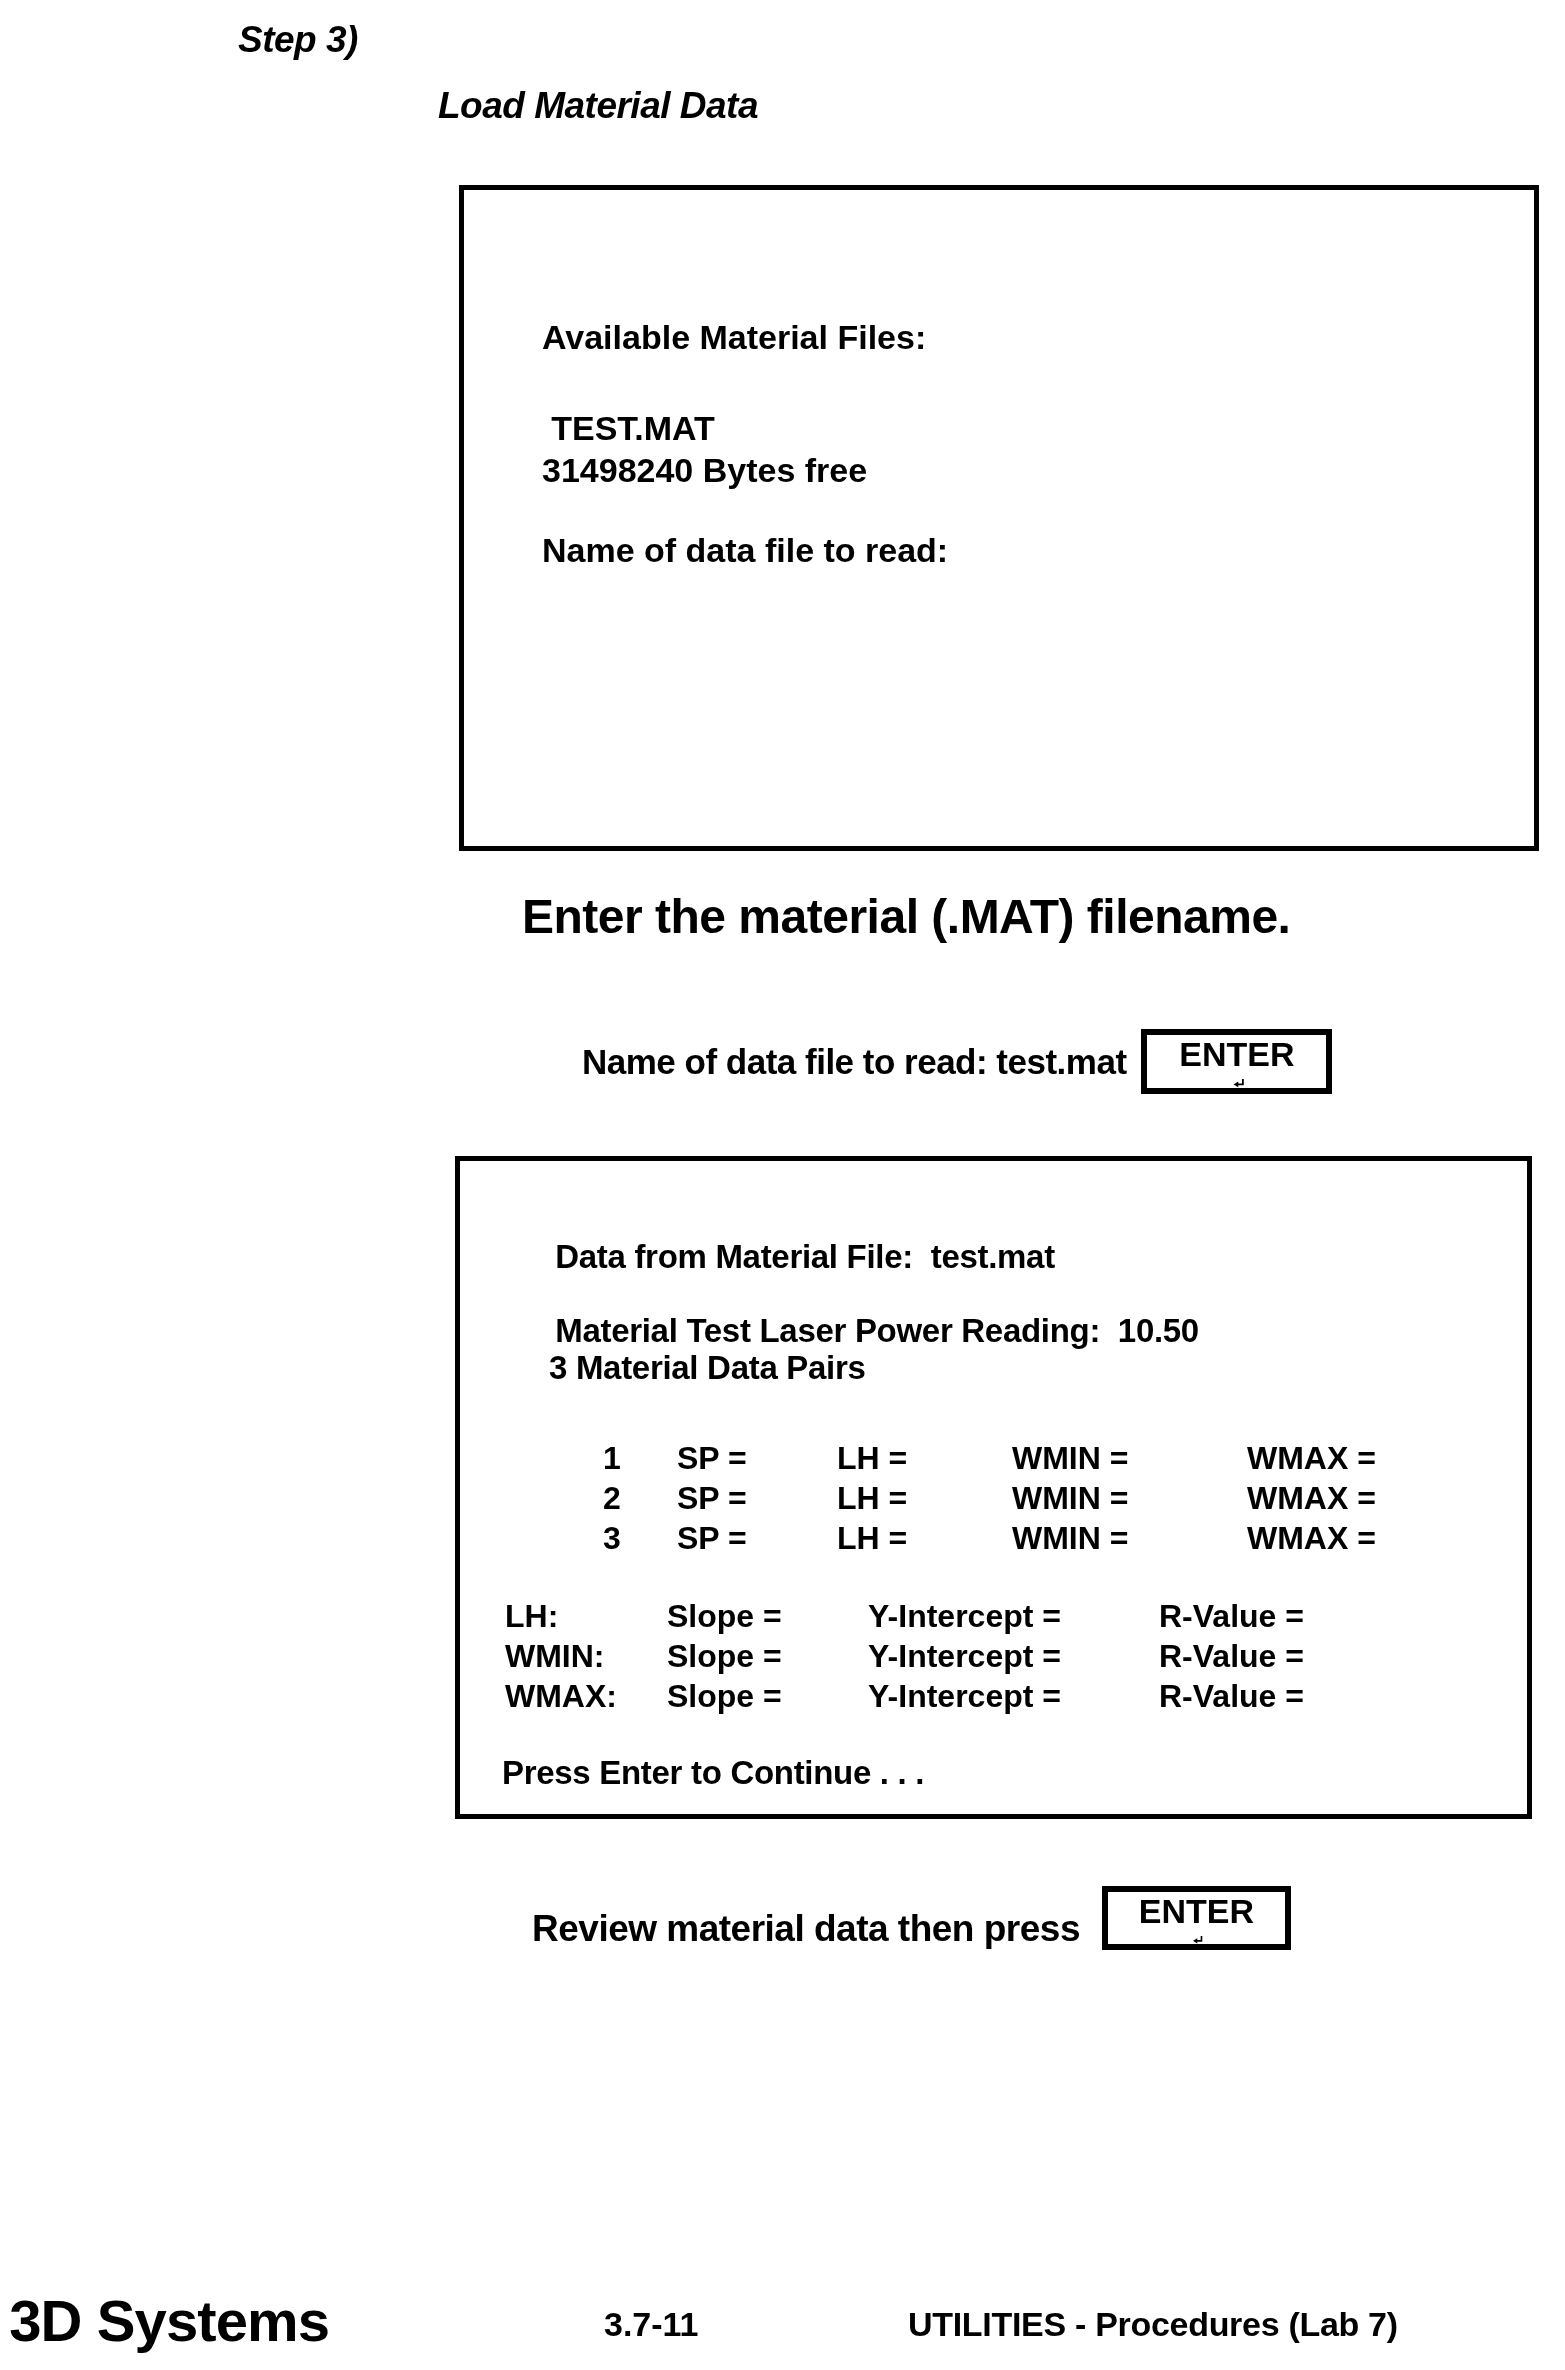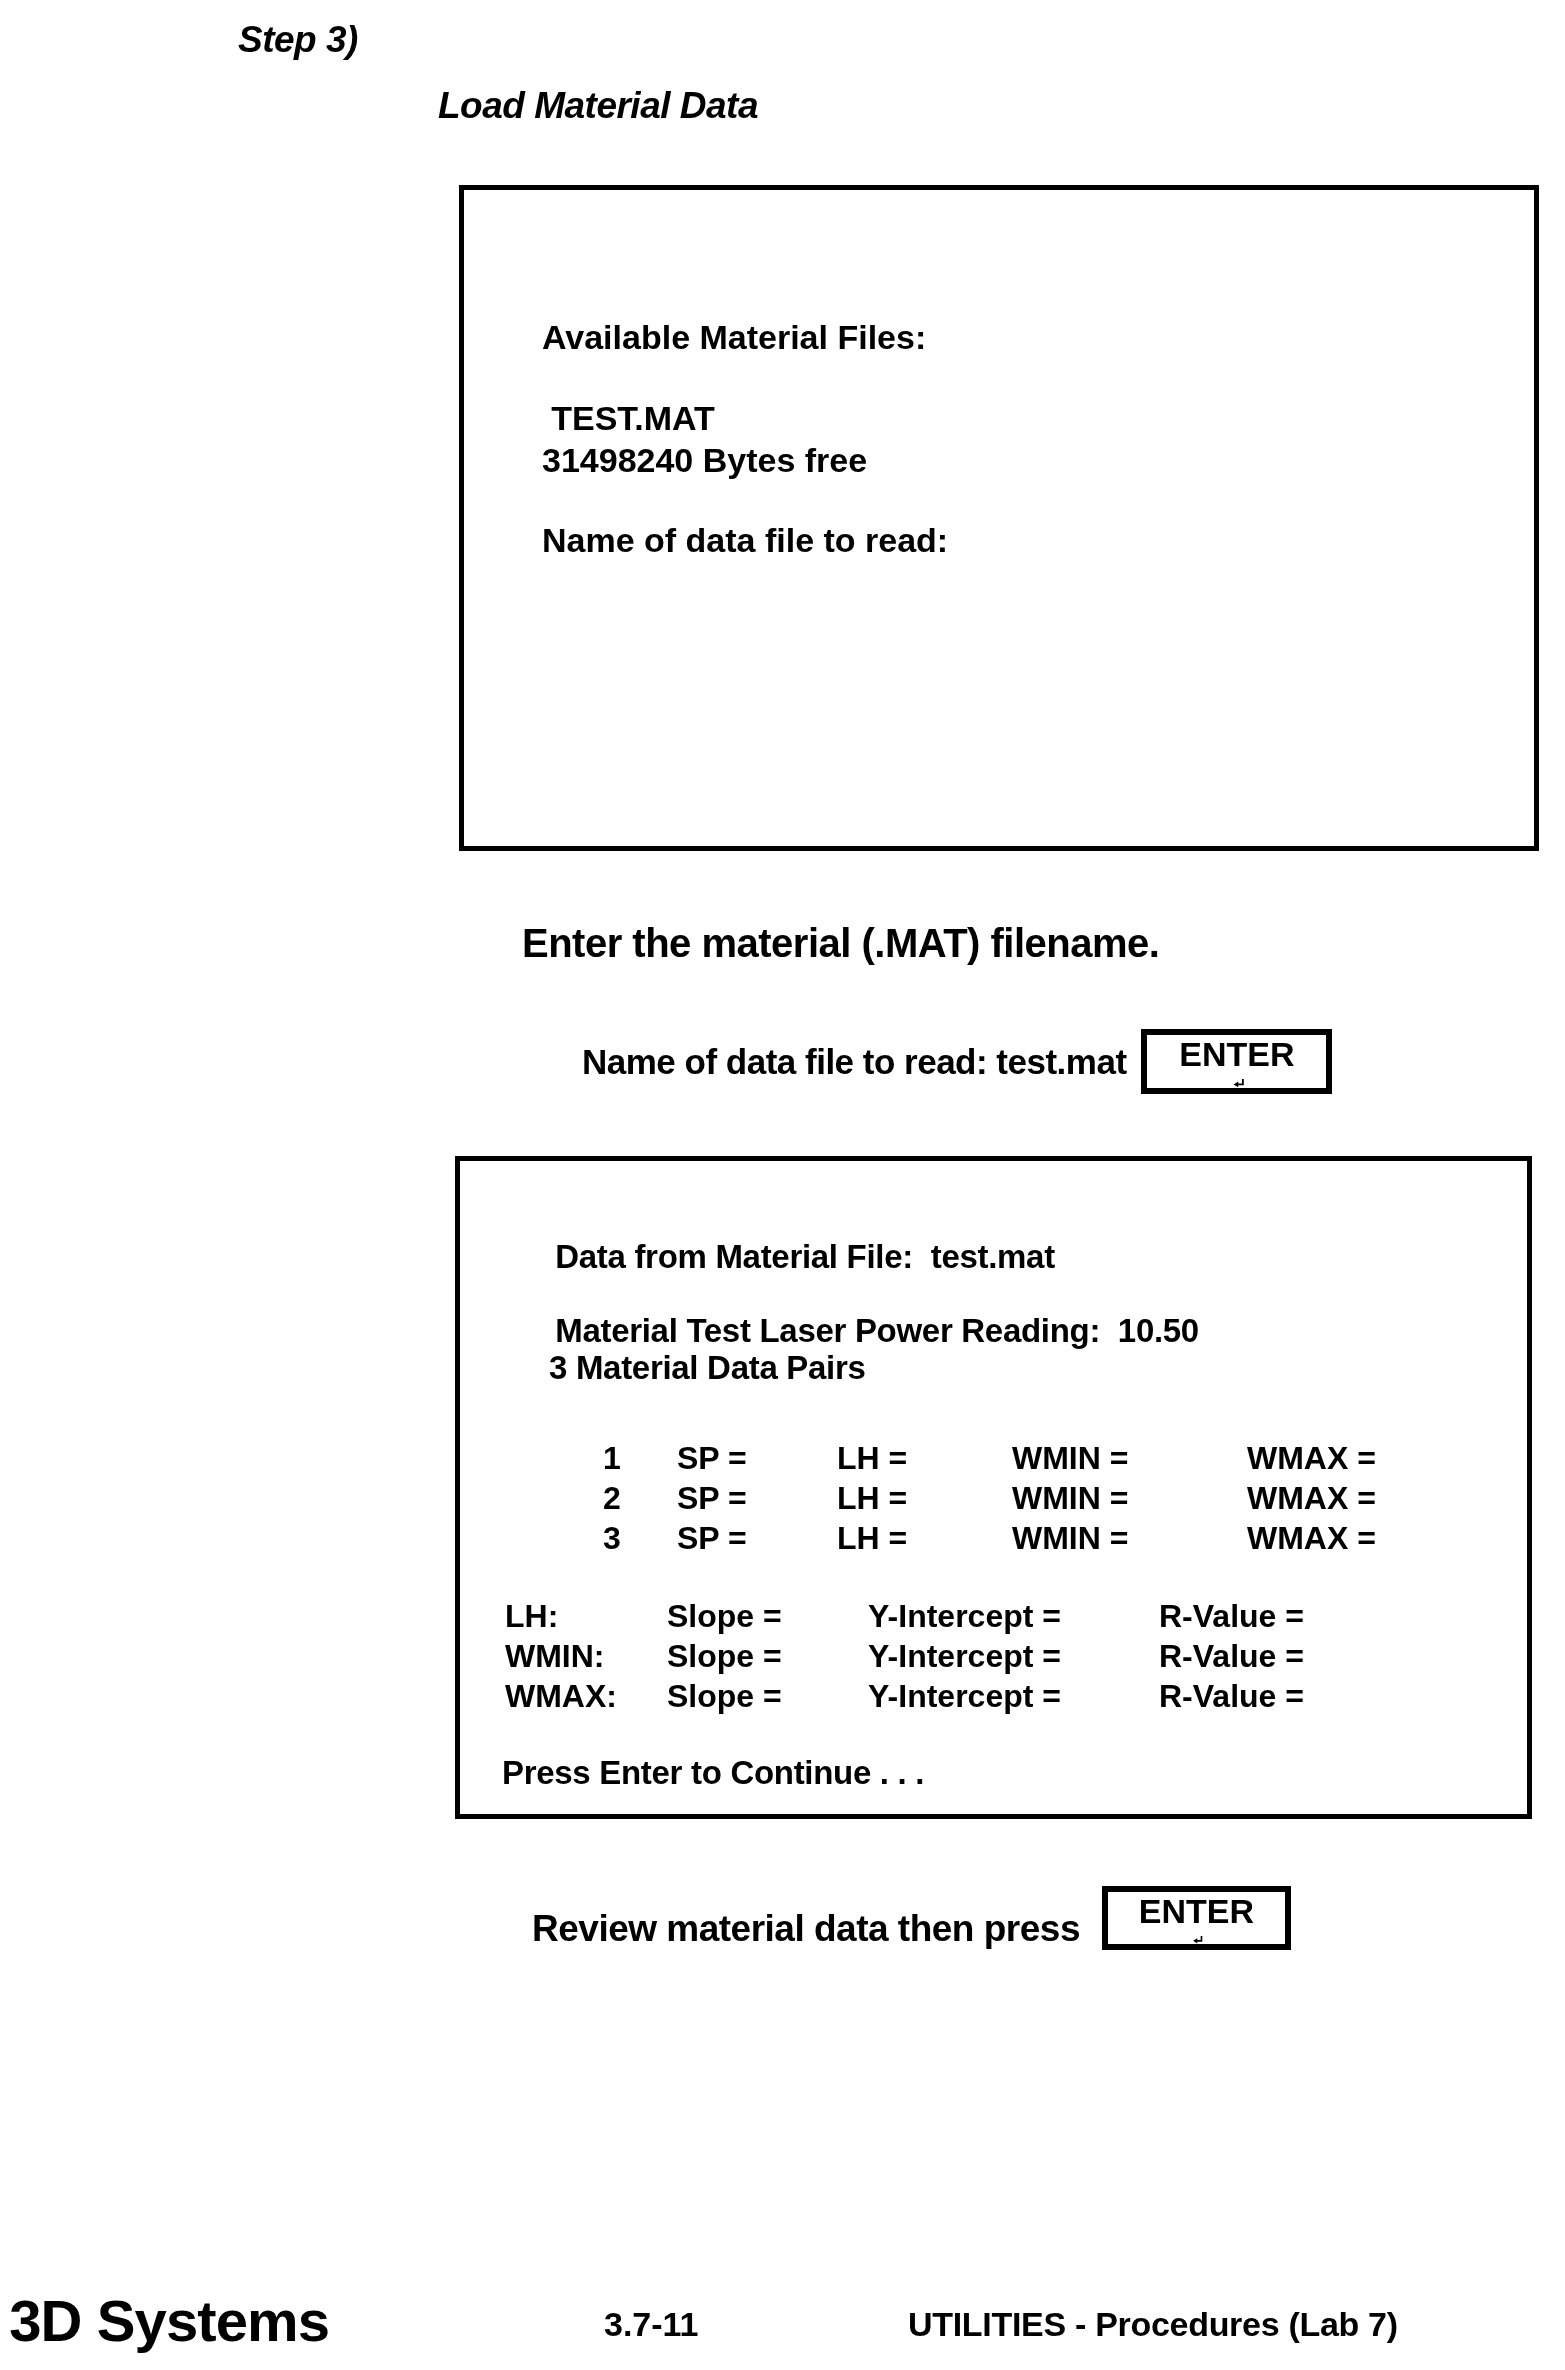--- a/index.html
+++ b/index.html
@@ -23,27 +23,27 @@
   }
 
   .screen {
     position:absolute;
     border:5.5px solid #000;
     background:#fff;
   }
   #screen1 { left:459px; top:185px; width:1070px; height:656px; }
   #screen1 .inner { padding:126px 0 0 78px; font-size:34px; line-height:42px; }
   #screen1 p { margin:0; }
-  #screen1 .s1-title  { margin-bottom:39px; }
+  #screen1 .s1-title  { margin-bottom:49px; }
   #screen1 .s1-file   { padding-left:9.2px; }
   #screen1 .s1-bytes  { margin-bottom:38px; }
 
   .instruction1 {
-    position:absolute; left:522px; top:921px;
-    font-size:40px; letter-spacing:-0.5px;
+    position:absolute; left:522px; top:889px;
+    font-size:48px; letter-spacing:-0.5px;
   }
 
   .prompt-line {
     position:absolute; left:582px; top:1029px; height:65px;
     display:flex; align-items:center;
   }
   .prompt-line .lbl { font-size:35px; letter-spacing:-0.5px; white-space:pre; }
 
   .enter-key {
     display:flex; align-items:center; justify-content:center;

